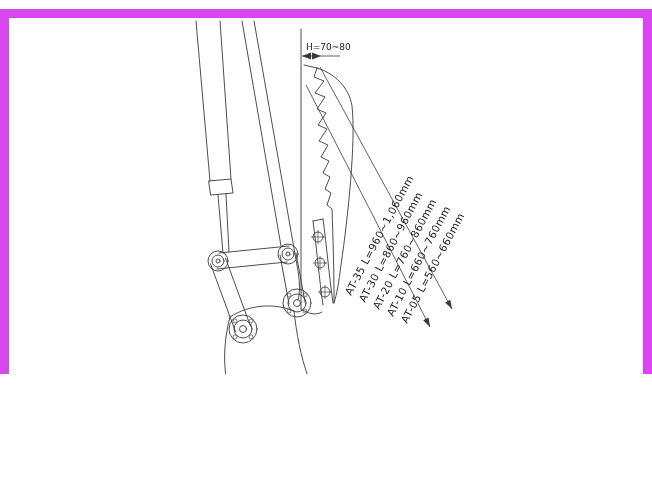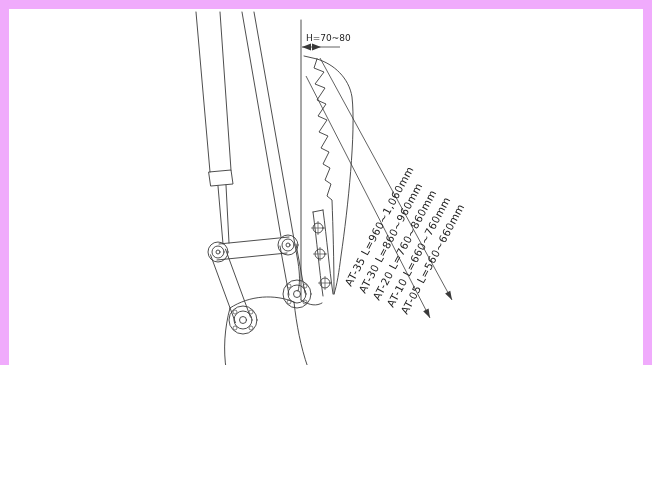--- a/index.html
+++ b/index.html
@@ -1,21 +1,22 @@
 <!DOCTYPE html>
 <html><head>
 <meta charset="utf-8">
 <style>
   html,body{margin:0;padding:0;background:#ffffff;}
   .canvas{
     position:relative;
     width:652px;height:365px;
-    background:#f0abfc;
+    background:#d946ef;
     overflow:hidden;
     font-family:"DejaVu Sans", sans-serif;
+    margin-top:9px;
   }
   .paper{
     position:absolute;left:9px;top:9px;
     width:634px;height:467px;
     background:#ffffff;
     border-bottom:1px solid #c9c9c9;
   }
   svg{display:block;position:absolute;left:0;top:0;}
   .dwg{stroke:#3a3a3a;stroke-width:0.9;fill:none;stroke-linecap:round;stroke-linejoin:round;}
   .dwg-thin{stroke:#4a4a4a;stroke-width:0.7;fill:none;}

